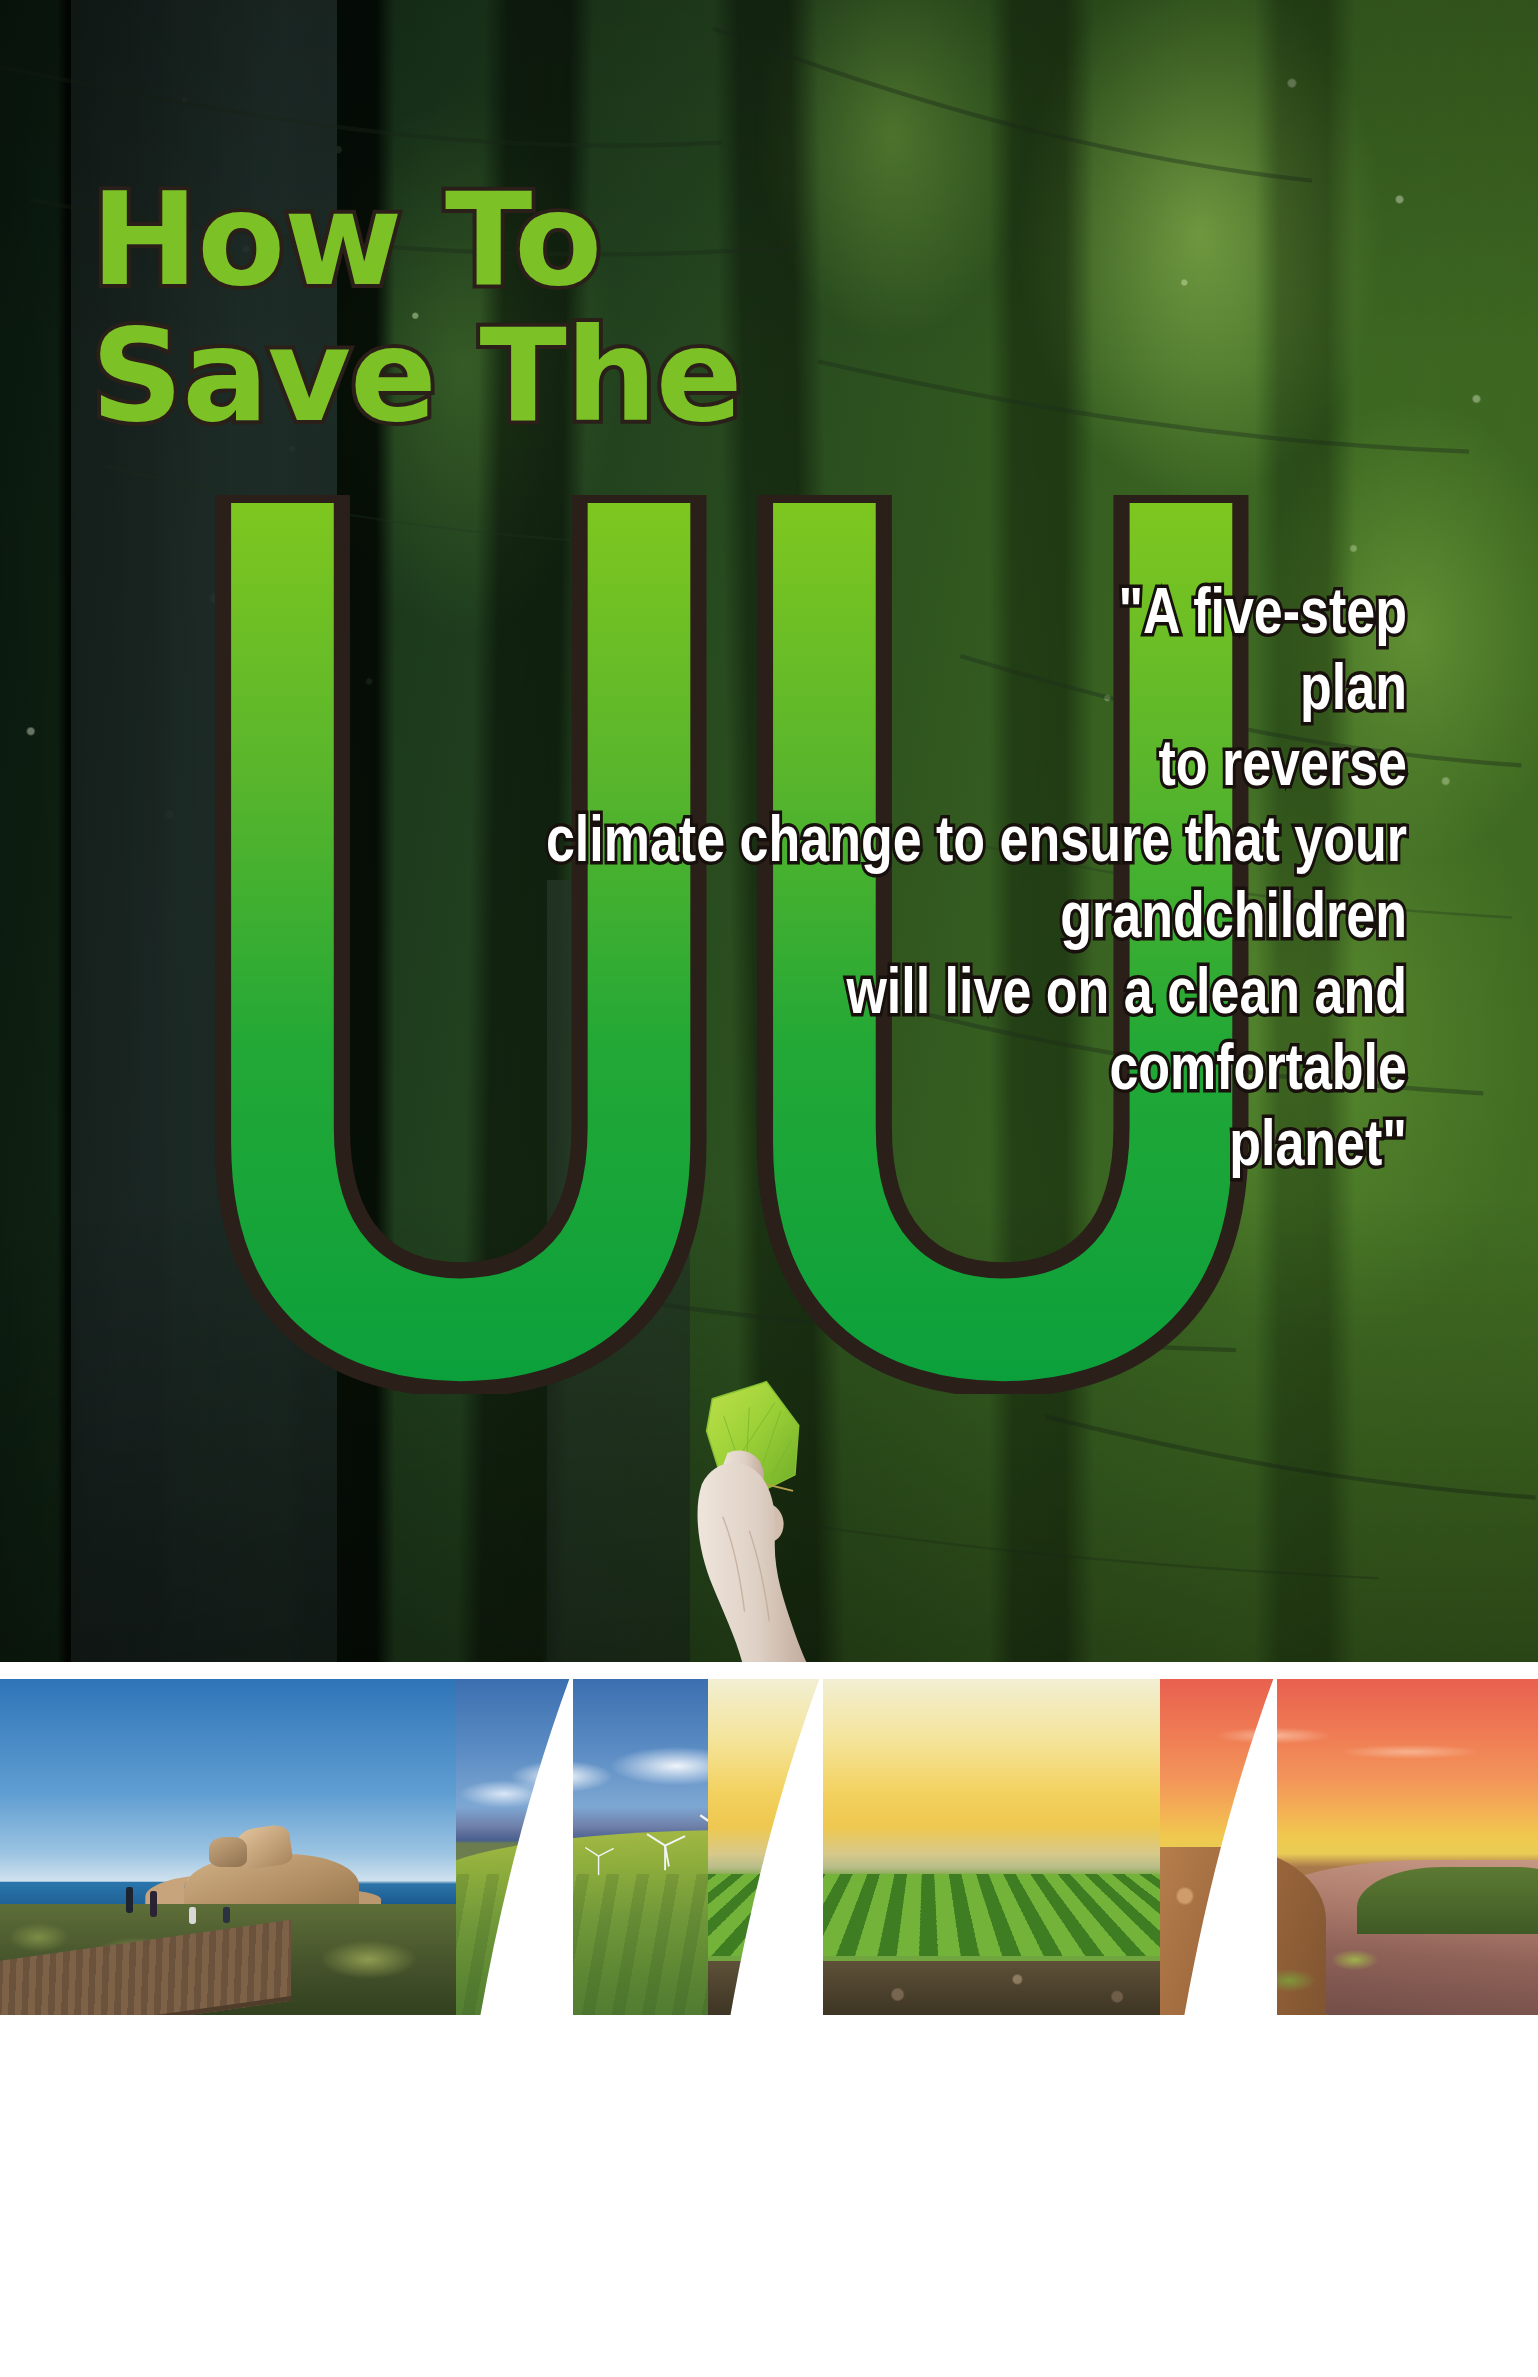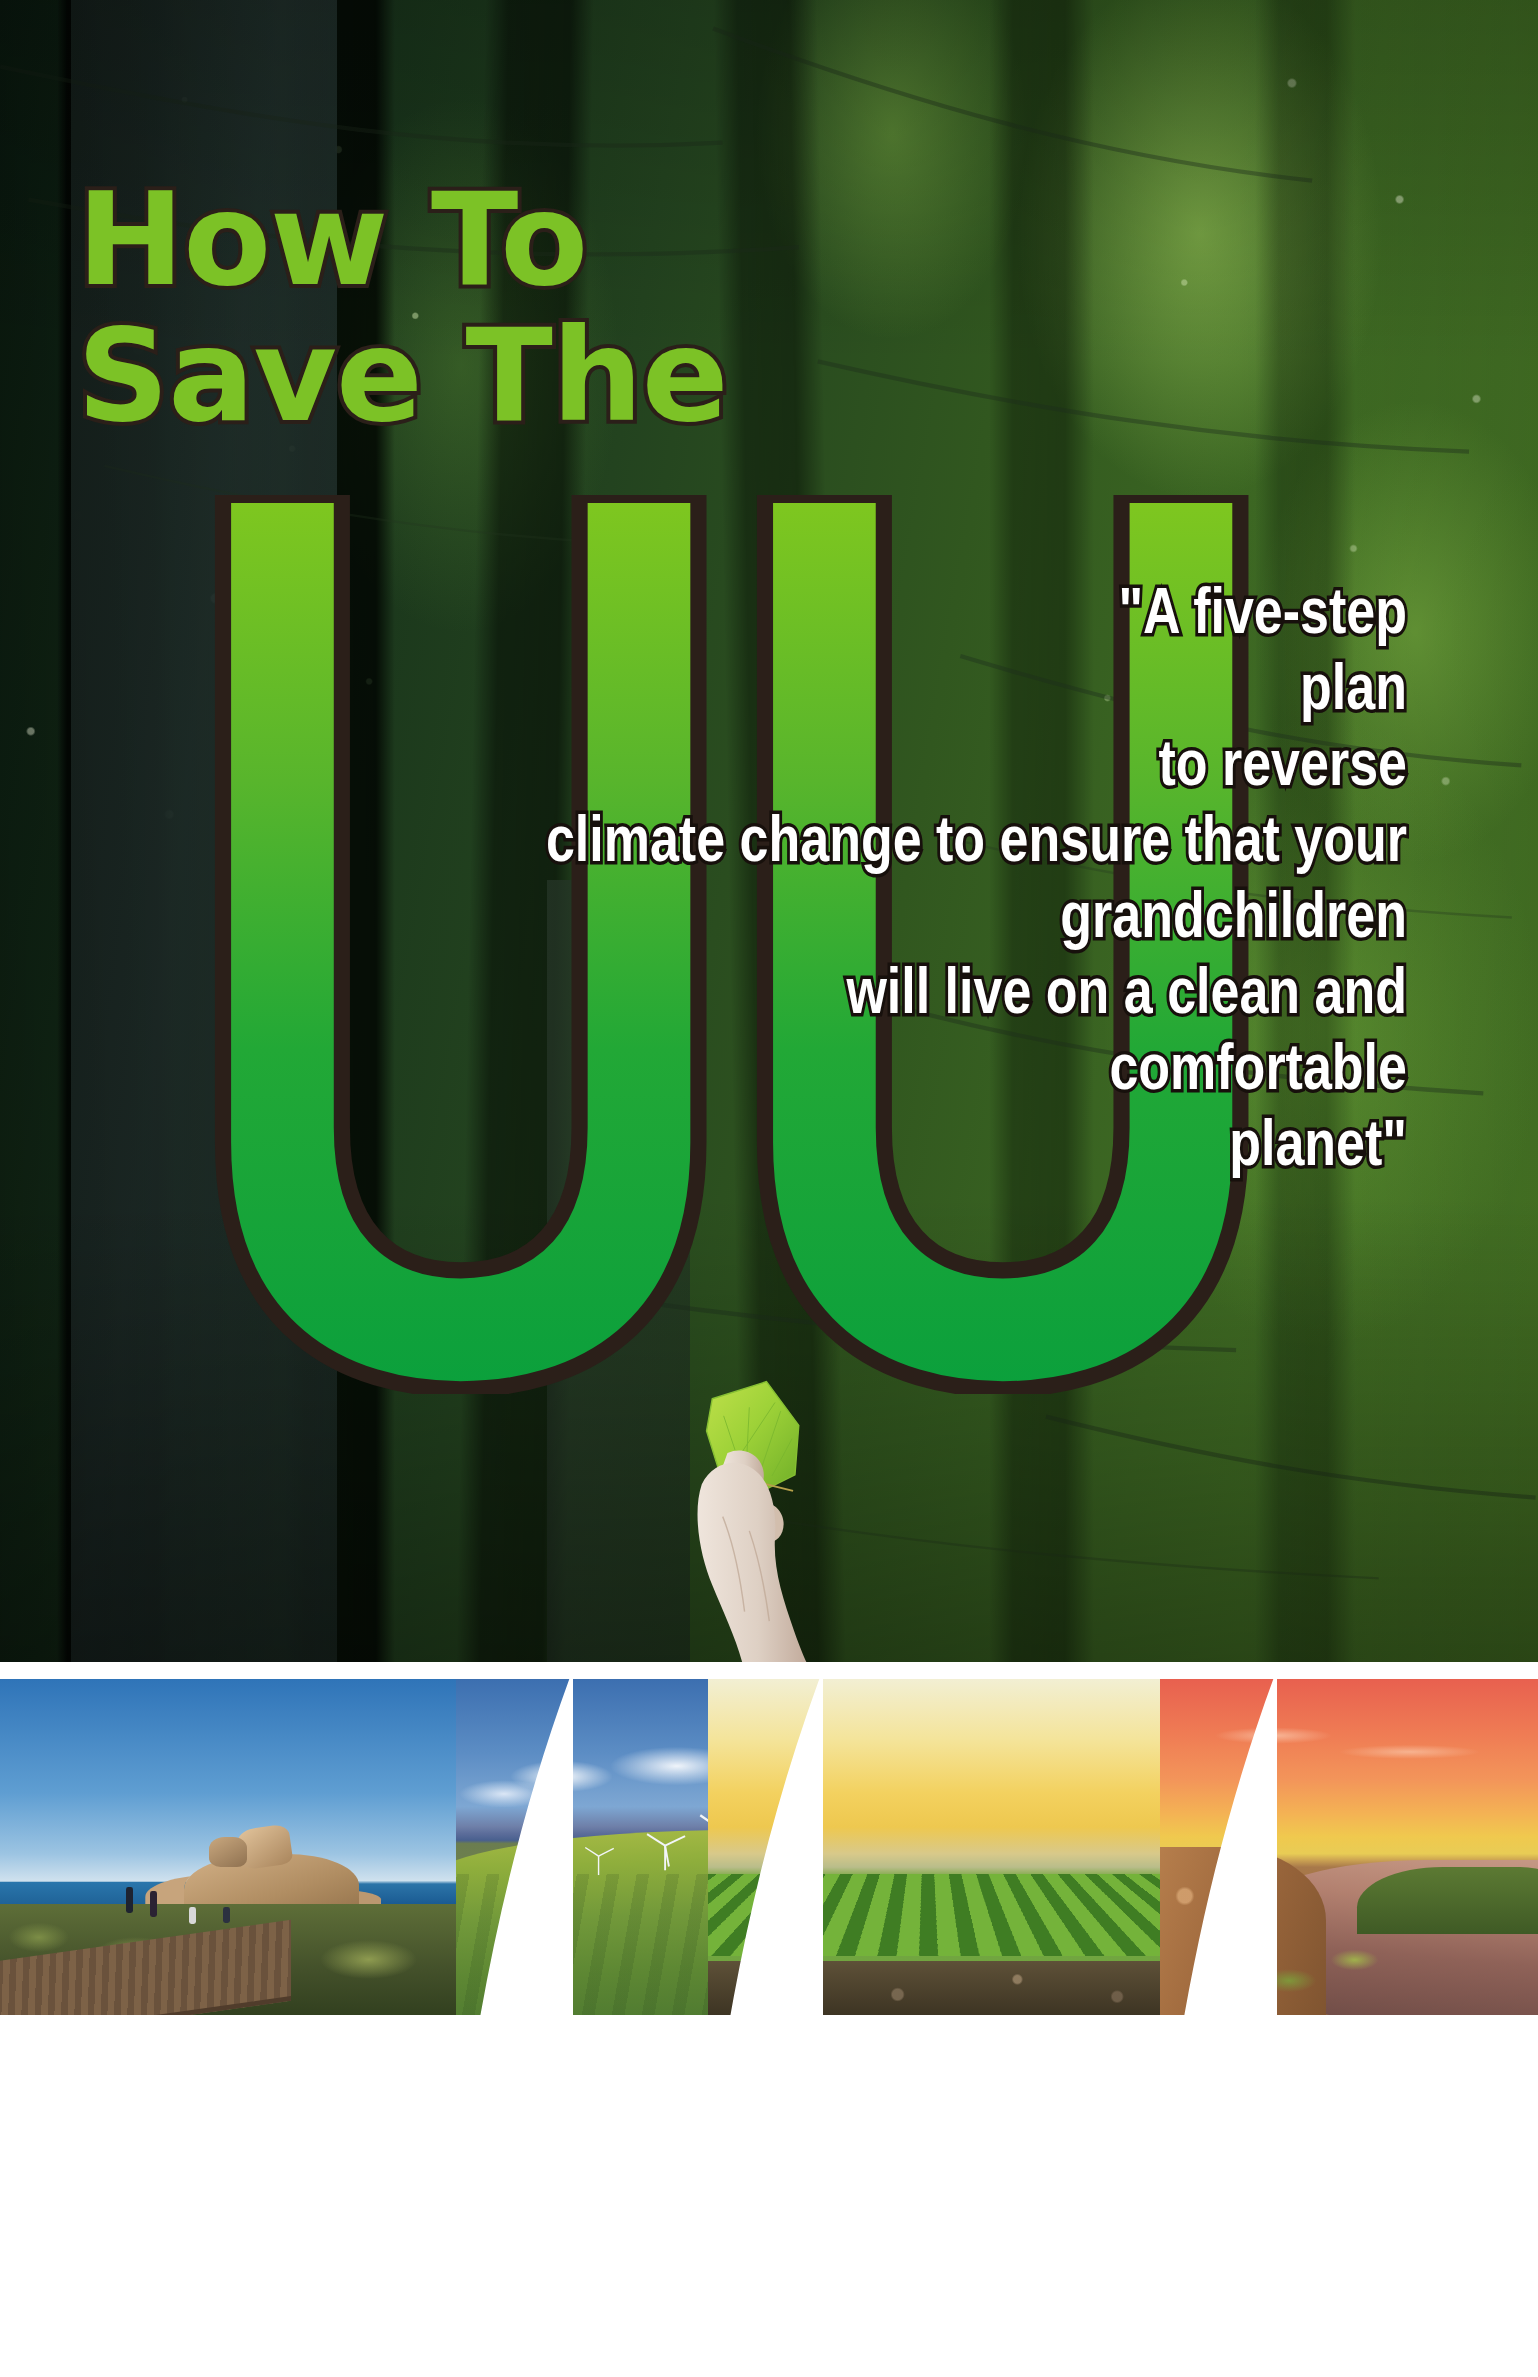--- a/index.html
+++ b/index.html
@@ -111,21 +111,21 @@
     position: absolute;
     left: 204px;
     top: 495px;
     width: 1179px;
     height: 899px;
   }
 
   
   .title-stack {
     position: absolute;
-    left: 77px;
+    left: 91px;
     top: 178px;
     z-index: 6;
   }
   .title-line {
     display: block;
     font-family: "DejaVu Sans", sans-serif;
     font-weight: 700;
     font-size: 128px;
     line-height: 0.97;
     letter-spacing: -1px;

